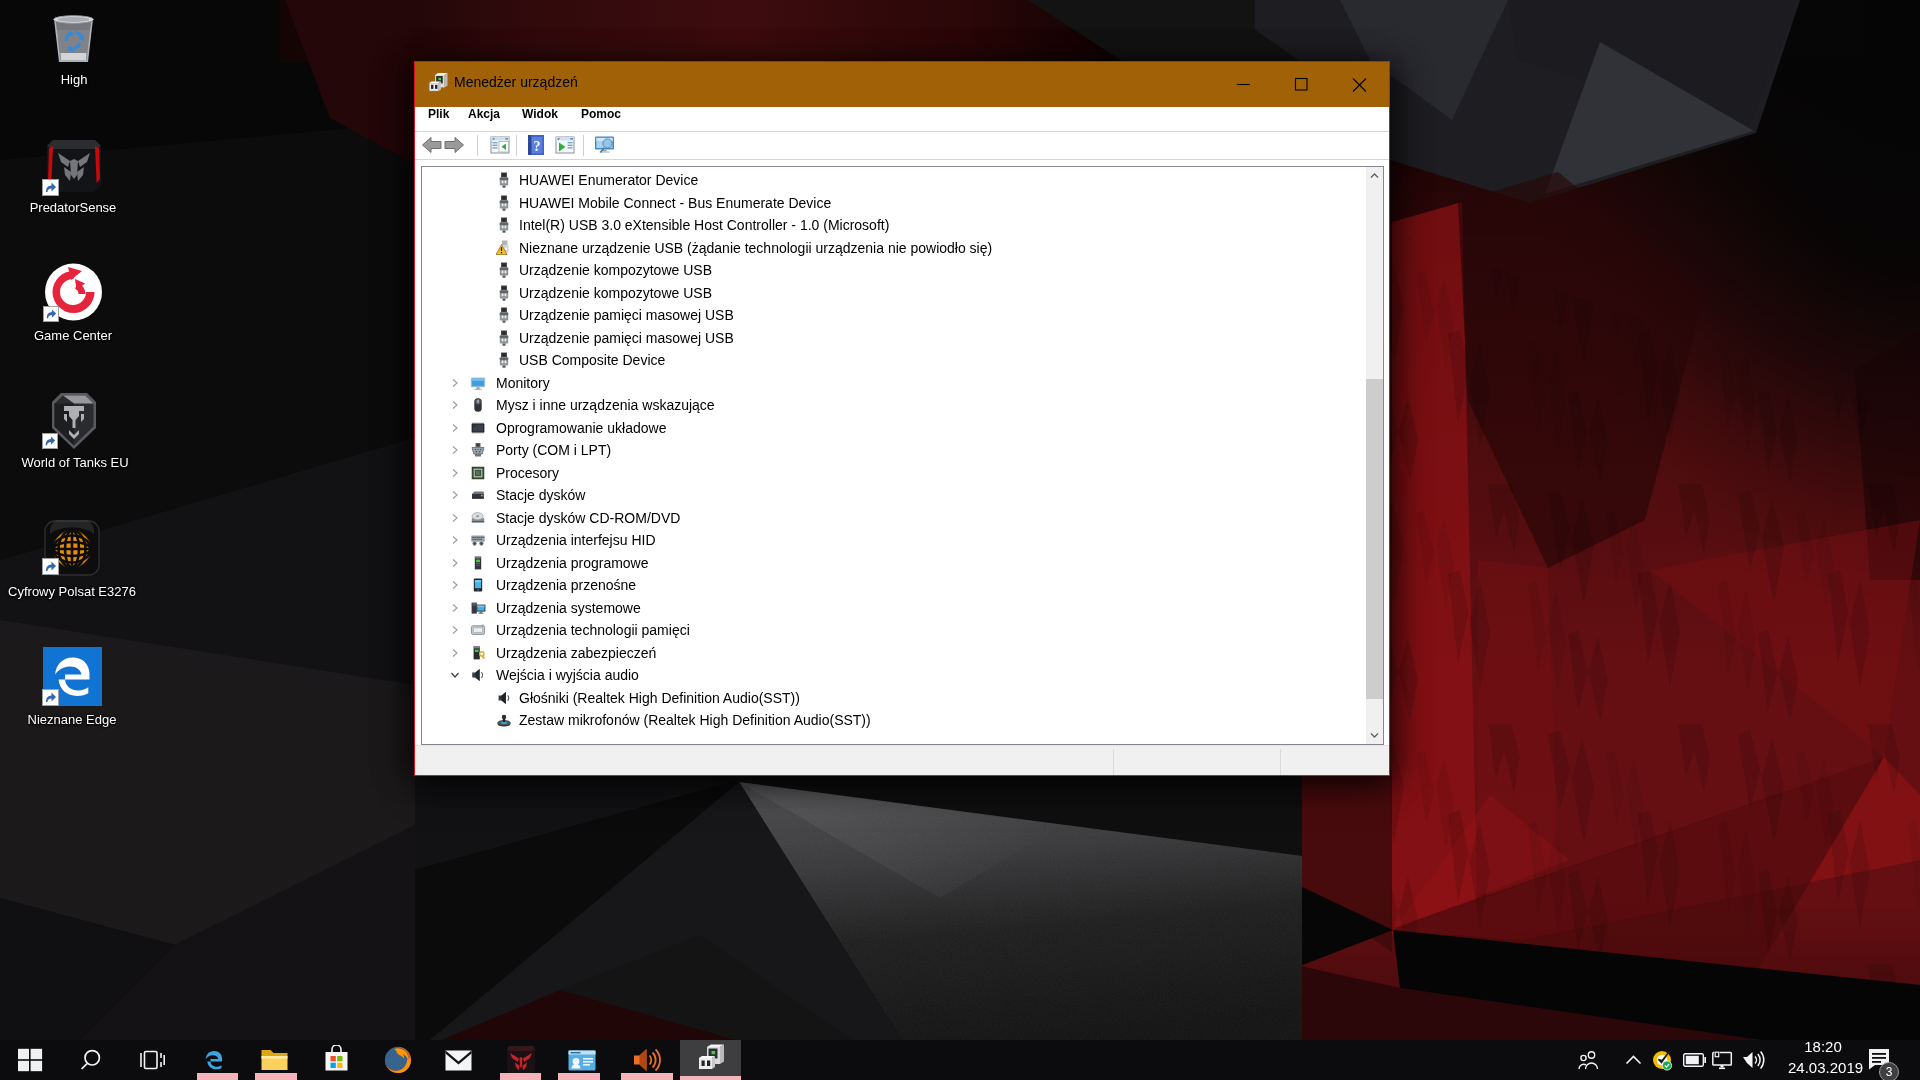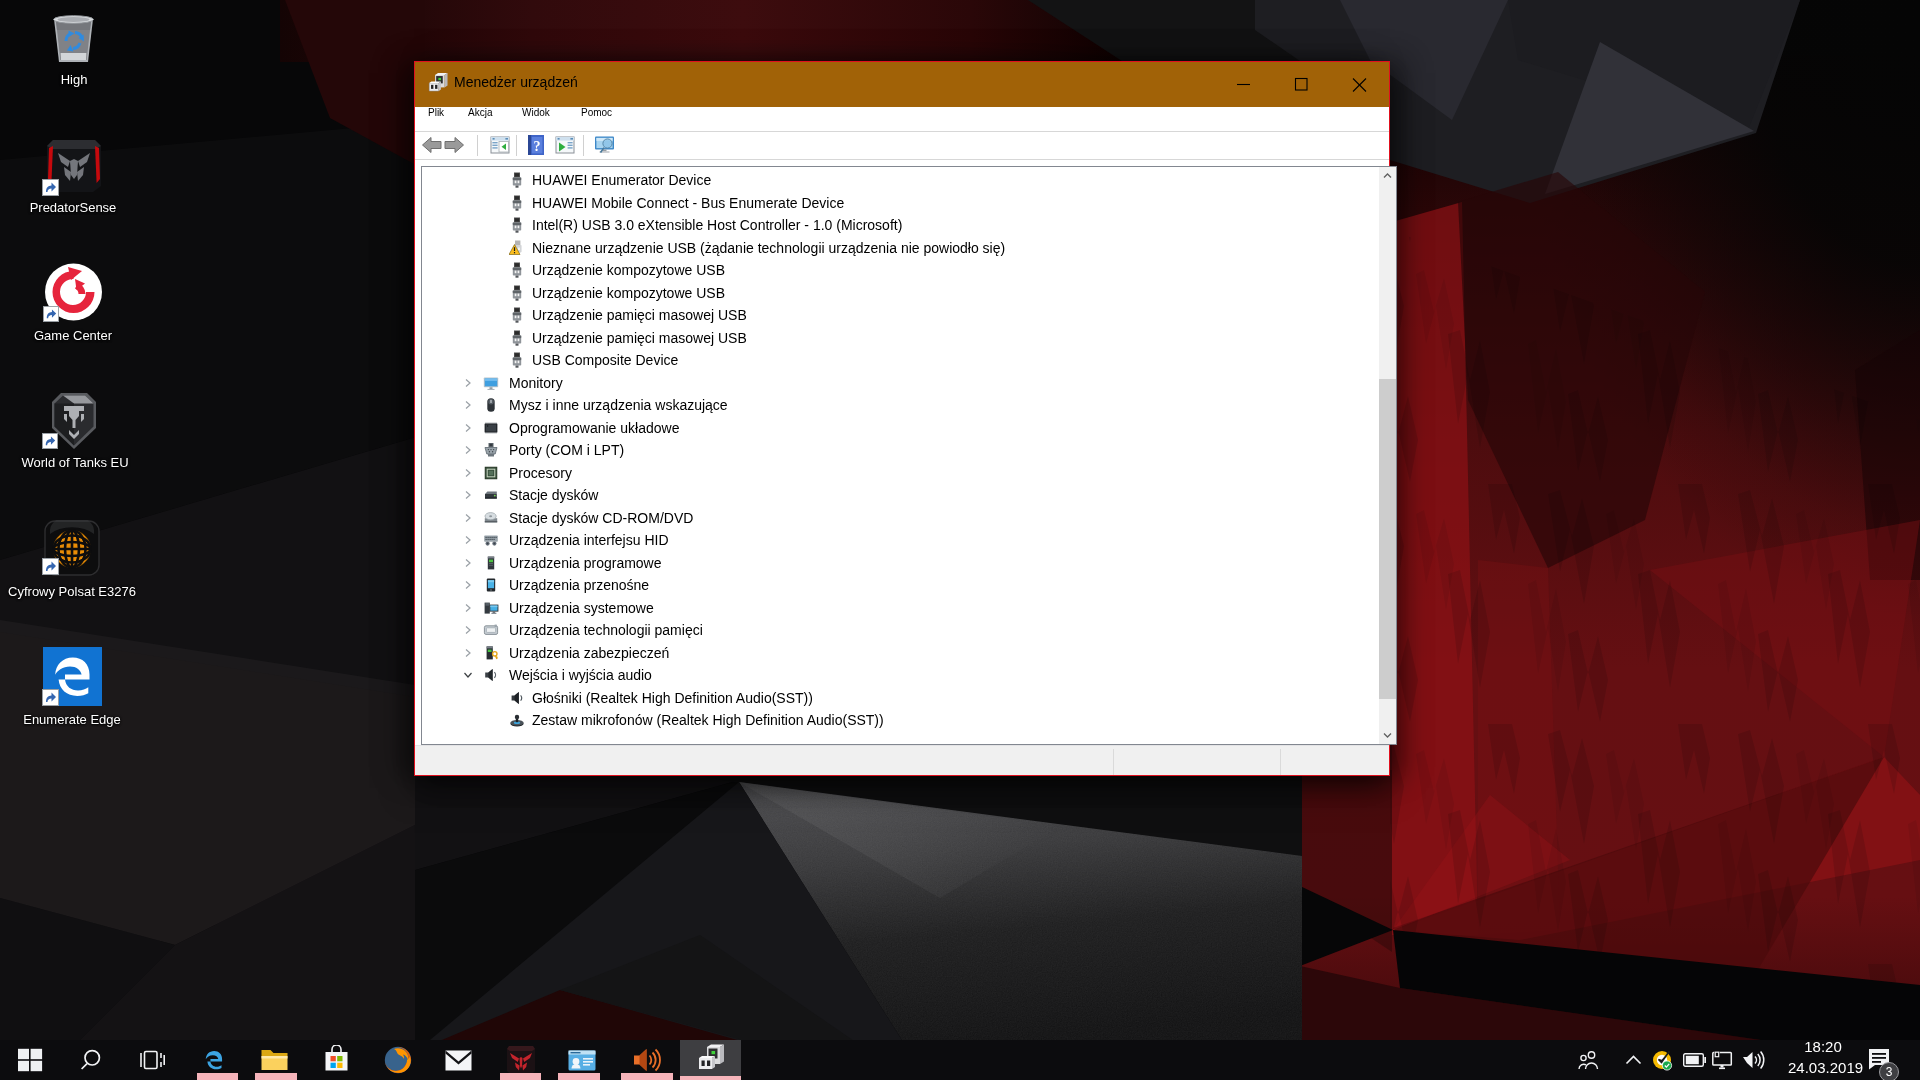--- a/index.html
+++ b/index.html
@@ -7,26 +7,26 @@
   .abs{position:absolute;}
   #wall{position:absolute;left:0;top:0;}
   
   .dlabel{position:absolute;color:#fff;font-size:13px;text-align:center;white-space:nowrap;
     text-shadow:0 1px 2px #000,0 0 3px #000;transform:translateX(-50%);}
   
   #win{position:absolute;left:414px;top:61px;width:974px;height:713px;background:#fff;
     border:1px solid #e0101e;box-shadow:0 12px 30px rgba(0,0,0,0.55), 14px 0 26px rgba(0,0,0,0.35), -14px 0 26px rgba(0,0,0,0.35);}
   #titlebar{position:absolute;left:0;top:0;width:100%;height:45px;background:#a16207;}
   .wtitle{position:absolute;left:39px;top:12px;font-size:14px;color:#000;}
-  .menu{position:absolute;top:45px;height:24px;font-size:10px;color:#000;}
+  .menu{position:absolute;top:45px;height:24px;font-size:12px;color:#000;font-weight:bold;}
   #toolbar{position:absolute;left:0;top:69px;width:100%;height:27px;background:#fff;
     border-top:1px solid #d7d7d7;border-bottom:1px solid #d7d7d7;}
   .tsep{position:absolute;top:3px;width:1px;height:21px;background:#d0d0d0;}
   #tree{position:absolute;left:6px;top:104px;width:961px;height:577px;background:#fff;
-    border:1px solid #828790;padding-left:13px;}
+    border:1px solid #828790;}
   .row{position:absolute;height:22px;font-size:14px;color:#000;white-space:nowrap;}
   .row span{position:absolute;top:3px;}
   .ricon{position:absolute;top:3px;}
   .chev{position:absolute;top:5px;}
   #sbar{position:absolute;right:0;top:0;width:17px;height:577px;background:#f0f0f0;}
   #sthumb{position:absolute;left:0;width:17px;background:#cdcdcd;}
   #status{position:absolute;left:0;bottom:0;width:100%;height:29px;background:#f0f0f0;
     border-top:1px solid #e3e3e5;}
   .ssep{position:absolute;top:3px;width:1px;height:26px;background:#dadada;}
   
@@ -226,21 +226,21 @@
 
   <svg class="abs" style="left:43px;top:647px" width="59" height="59" viewBox="0 0 59 59">
     <rect x="0" y="0" width="59" height="59" fill="#1173d2"></rect>
     <path d="M46.5,27.5 C46.5,17 39.5,10.5 29.8,10.5 C19.5,10.5 12.5,18 12.2,27.8 C14.8,23.4 19.6,19.6 27,19.6 C33.5,19.6 37.4,23 38.6,27.5 L22,27.5 L22,32.5 L46.5,32.5 Z" fill="#fff"></path>
     <path d="M22,32.5 C22.8,39.5 28.3,43.5 35,43.5 C39.3,43.5 42.8,42.2 45.3,40.3 L45.3,46.3 C42.5,47.9 38.8,48.9 34.3,48.9 C23.8,48.9 16.4,42.5 15.6,32.5 Z" fill="#fff"></path>
   </svg>
   <svg class="abs" style="left:42px;top:689px" width="17" height="17" viewBox="0 0 17 17">
     <rect x="0.5" y="0.5" width="16" height="16" fill="#fff" stroke="#9aa0a6" stroke-width="1"></rect>
     <path d="M4,13 C4,8.5 6,6.6 9.5,6.4 L9.5,3.6 L14,8 L9.5,12.4 L9.5,9.6 C7,9.8 5.5,10.8 5.5,13 Z" fill="#3566b0"></path>
   </svg>
-  <div class="dlabel" style="left:72px;top:712px">Enumerate Edge</div>
+  <div class="dlabel" style="left:72px;top:712px">Nieznane Edge</div>
 </div>
 <div id="win">
   <div id="titlebar">
     <svg class="abs" style="left:12px;top:10px" width="22" height="22" viewBox="0 0 30 30">
       <polygon points="11,4 24,4 24,21 11,21" fill="#dcdcde"></polygon>
       <polygon points="11,4 15,1.5 28,1.5 24,4" fill="#f2f2f4"></polygon>
       <polygon points="24,21 28,18.5 28,1.5 24,4" fill="#b9b9bd"></polygon>
       <rect x="12.5" y="5.5" width="9" height="10" fill="#2e2e30"></rect>
       <rect x="15.5" y="8" width="3.6" height="3.2" fill="#3fd23a"></rect>
       <polygon points="3,15 16,15 16,26 3,26" fill="#ededef" stroke="#7a7a7e" stroke-width="0.6"></polygon>

